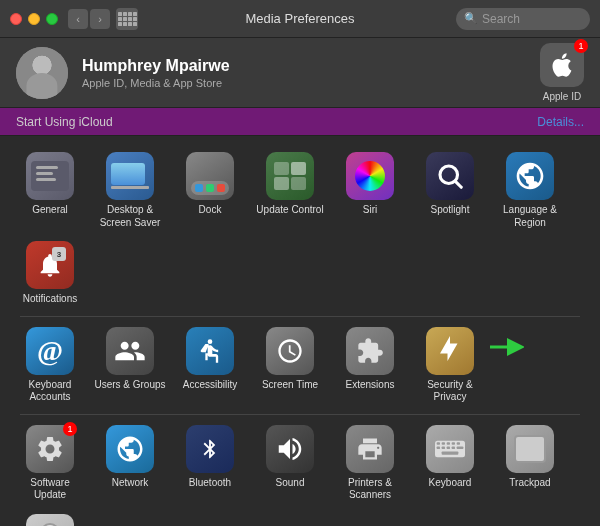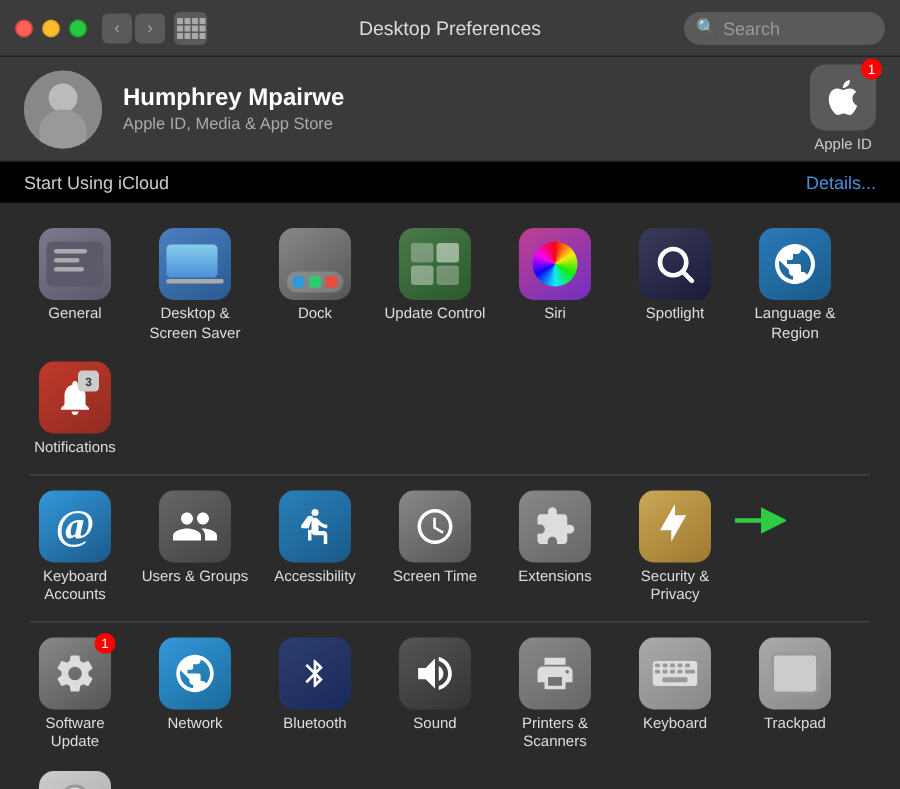--- a/index.html
+++ b/index.html
@@ -165,21 +165,21 @@
       font-size: 9px;
       display: flex; align-items: center; justify-content: center;
     }
     .apple-id-label {
       font-size: 10px;
       color: #ccc;
     }
 
     
     .icloud-banner {
-      background: #000000;
+      background: #701a75;
       height: 28px;
       display: flex;
       align-items: center;
       padding: 0 16px;
       border-bottom: 1px solid #222;
     }
     .icloud-text {
       font-size: 12px;
       color: #ccc;
       flex: 1;
@@ -269,21 +269,21 @@
       <div class="grid-dot"></div>
         <div class="grid-dot"></div>
       <div class="grid-dot"></div>
         <div class="grid-dot"></div>
       <div class="grid-dot"></div>
         <div class="grid-dot"></div>
       <div class="grid-dot"></div>
         <div class="grid-dot"></div>
     </div>
   </div>
-  <span class="title-text">Desktop Preferences</span>
+  <span class="title-text">Media Preferences</span>
   <div class="search-box">
     <span style="color:#aaa;font-size:11px;">🔍</span>
     <input type="text" placeholder="Search" style="">
   </div>
 </div>
 
 <div class="profile-bar">
   <div class="avatar">
     <div class="avatar-person"></div>
   </div>

